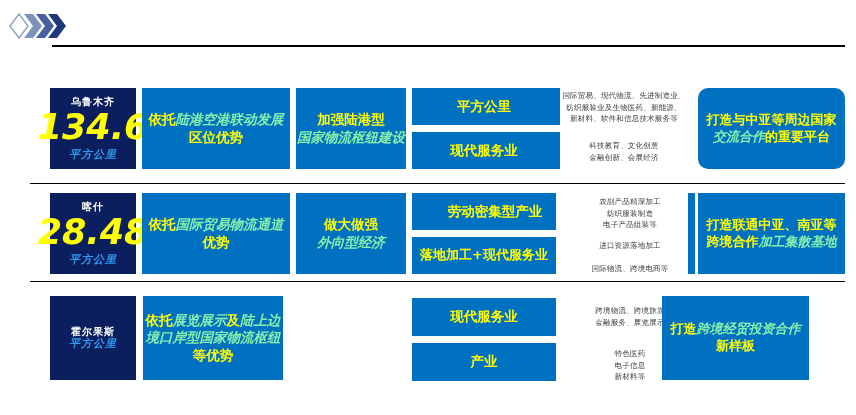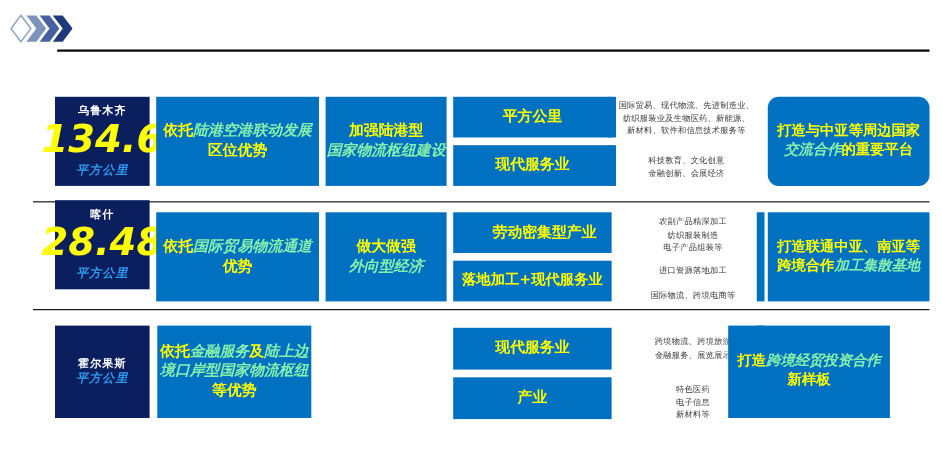--- a/index.html
+++ b/index.html
@@ -181,21 +181,21 @@
 <div class="small" style="left:560px; top:140px; width:128px; white-space:pre-line;">科技教育、文化创意
 金融创新、会展经济</div>
 
 <div class="box blue t13" style="left:698px; top:88px; width:147px; height:81px;border-radius:10px;">
   <div>
     <span class="yel">打造与中亚等周边国家</span><br>
     <span class="wi">交流合作</span><span class="yel">的重要平台</span>
   </div>
 </div>
 
-<div class="box navy" style="left:50px; top:182px; width:86px; height:81px;">
+<div class="box navy" style="left:50px; top:193px; width:86px; height:81px;">
   <div class="city-name">喀什</div>
   <div class="city-num">28.48</div>
   <div class="city-unit">平方公里</div>
 </div>
 
 <div class="box blue t14" style="left:142px; top:193px; width:148px; height:81px;">
   <div>
     <span class="yel">依托</span><span class="wi">国际贸易物流通道</span><br>
     <span class="yel">优势</span>
   </div>
@@ -231,21 +231,21 @@
   </div>
 </div>
 
 <div class="box navy" style="left:50px; top:296px; width:86px; height:84px;">
   <div class="city-name">霍尔果斯</div>
   <div class="city-unit">平方公里</div>
 </div>
 
 <div class="box blue t14" style="left:143px; top:296px; width:140px; height:84px;">
   <div>
-    <span class="yel">依托</span><span class="wi">金融服务</span><span class="yel">及</span><span class="wi">陆上边</span><br>
+    <span class="yel">依托</span><span class="wi">展览展示</span><span class="yel">及</span><span class="wi">陆上边</span><br>
     <span class="wi">境口岸型国家物流枢纽</span><br>
     <span class="yel">等优势</span>
   </div>
 </div>
 
 <div class="box blue t14" style="left:412px; top:298px; width:144px; height:38px;">
   <span>现代服务业</span>
 </div>
 <div class="box blue t14" style="left:412px; top:343px; width:144px; height:38px;">
   <span>产业</span>

